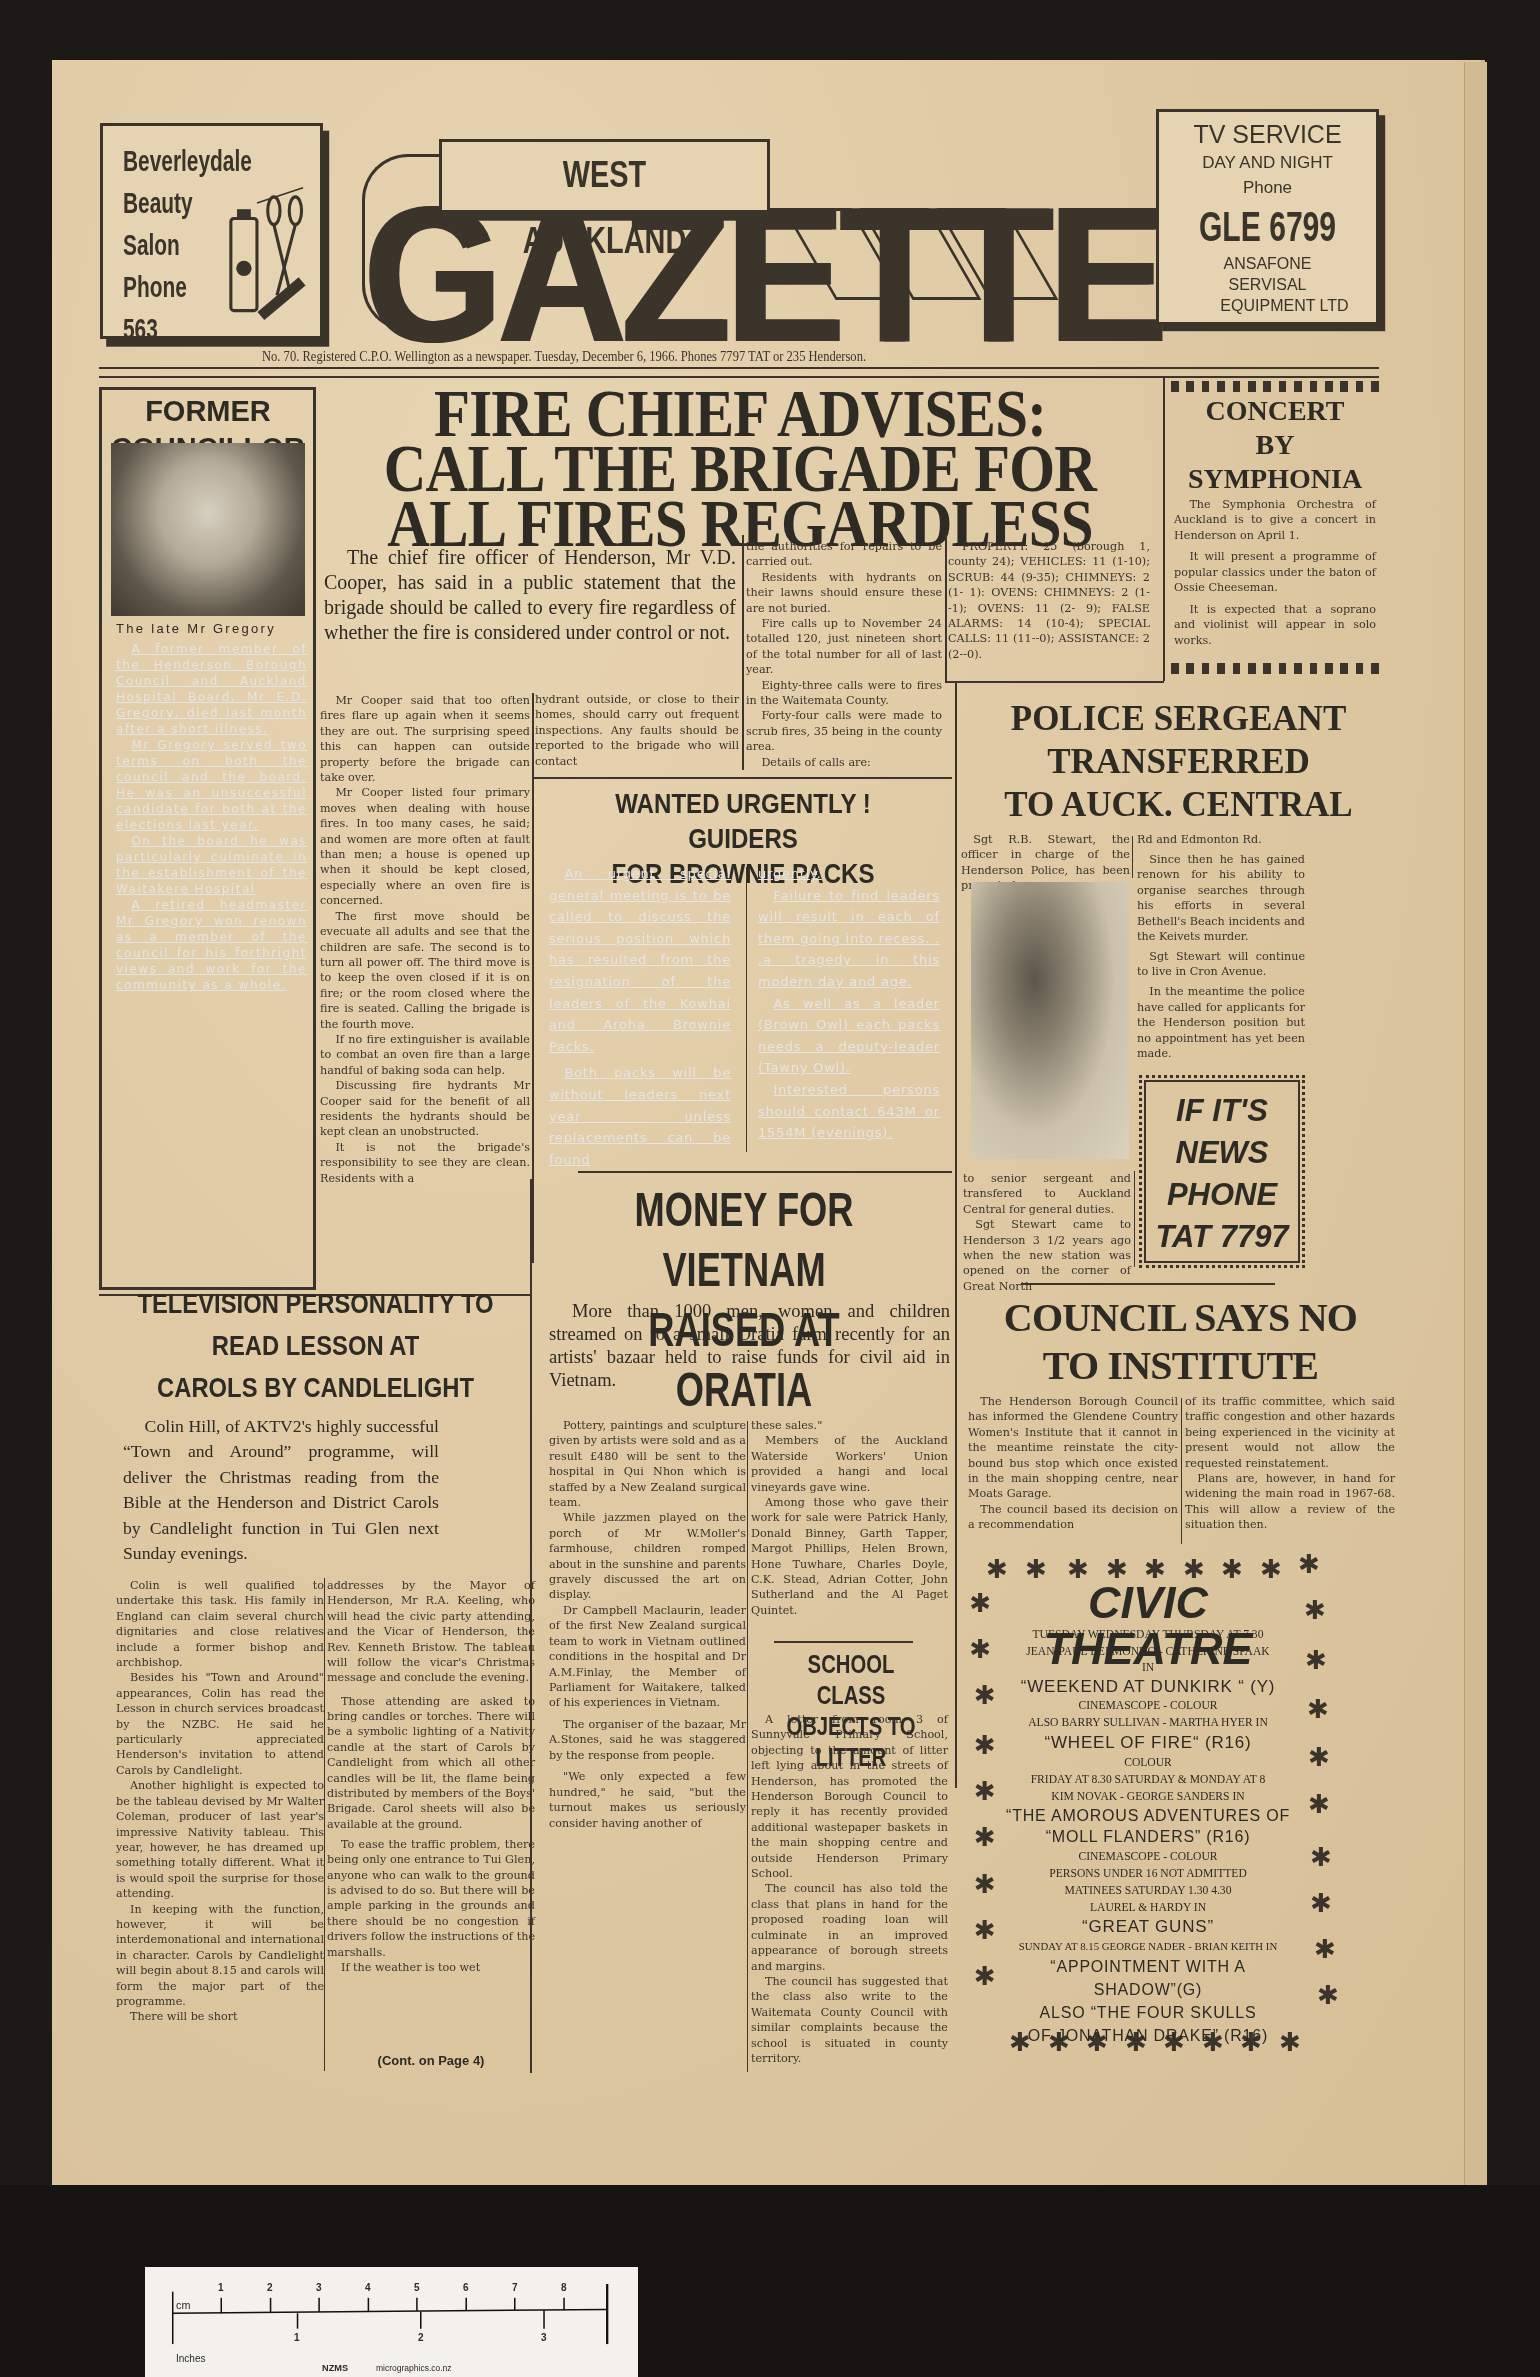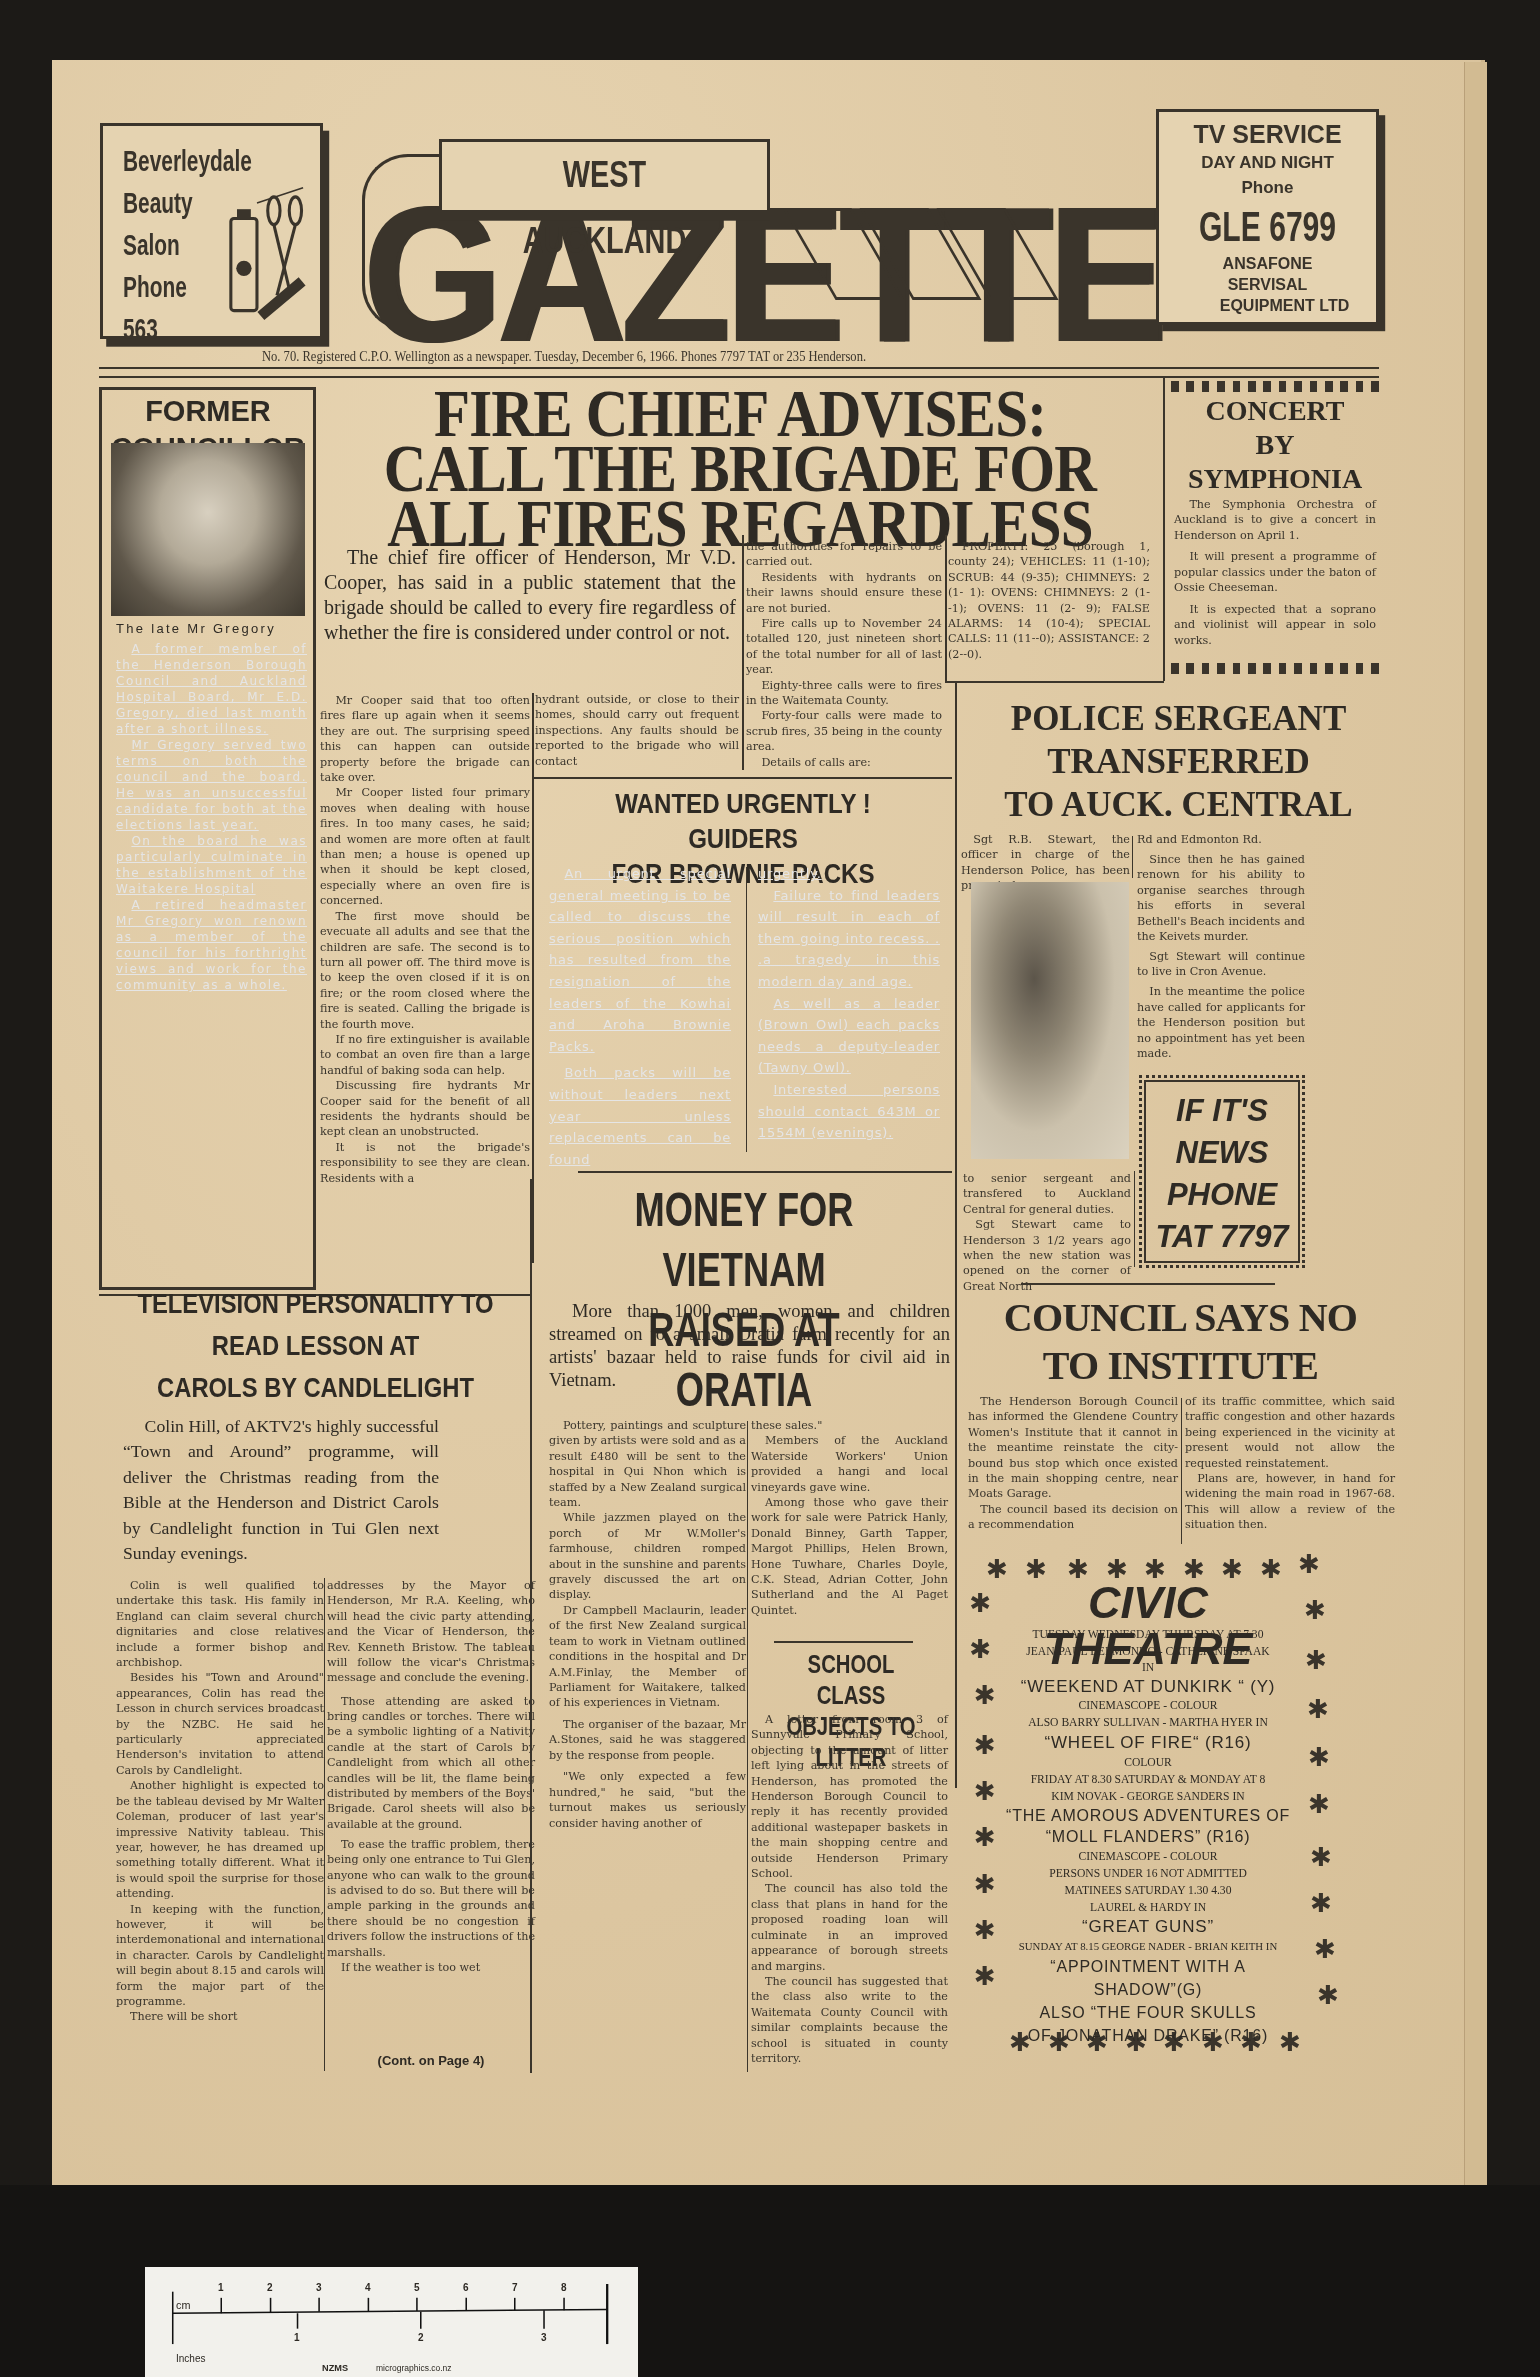--- a/index.html
+++ b/index.html
@@ -29,21 +29,21 @@
   
   .ad-left {
     left: 100px; top: 123px; width: 223px; height: 216px;
     border: 3.1px solid #3a342b; box-shadow: 6.2px 7.7px 0 #3a342b; background: #e5d3b1;
   }
   .ad-left .txt { position: absolute; left: 20px; top: 14px; font-family: "Liberation Sans", sans-serif; font-weight: bold; font-size: 29px; line-height: 42px; color: #3a342b; transform: scaleX(0.72); transform-origin: left top; }
   .ad-right {
     left: 1156px; top: 109px; width: 223px; height: 216px;
     border: 3.1px solid #3a342b; box-shadow: 6.2px 6.2px 0 #3a342b; background: #e5d3b1;
   }
-  .ad-right .line { font-family: "Liberation Sans", sans-serif; color: #3a342b; text-align: center; font-weight: bold; }
+  .ad-right .line { font-family: "Liberation Sans", sans-serif; color: #3a342b; text-align: center; }
   .west-box {
     left: 439px; top: 139px; width: 331px; height: 74px; border: 3.9px solid #3a342b; background: #e5d3b1;
     box-shadow: 0 7.7px 0 #3a342b;
   }
   .west-box span { display: block; text-align: center; font-family: "Liberation Sans", sans-serif; font-weight: bold; font-size: 37px; line-height: 66px; color: #3a342b; transform: scaleX(0.78); }
   .gazette {
     left: 362px; top: 193px; font-family: "Liberation Sans", sans-serif; font-weight: bold; font-size: 193px;
     color: #3a342b; letter-spacing: -4.6px; line-height: 162px; transform: scaleX(0.92); transform-origin: left top;
     text-shadow: 4.6px 0 0 #3a342b;
   }

